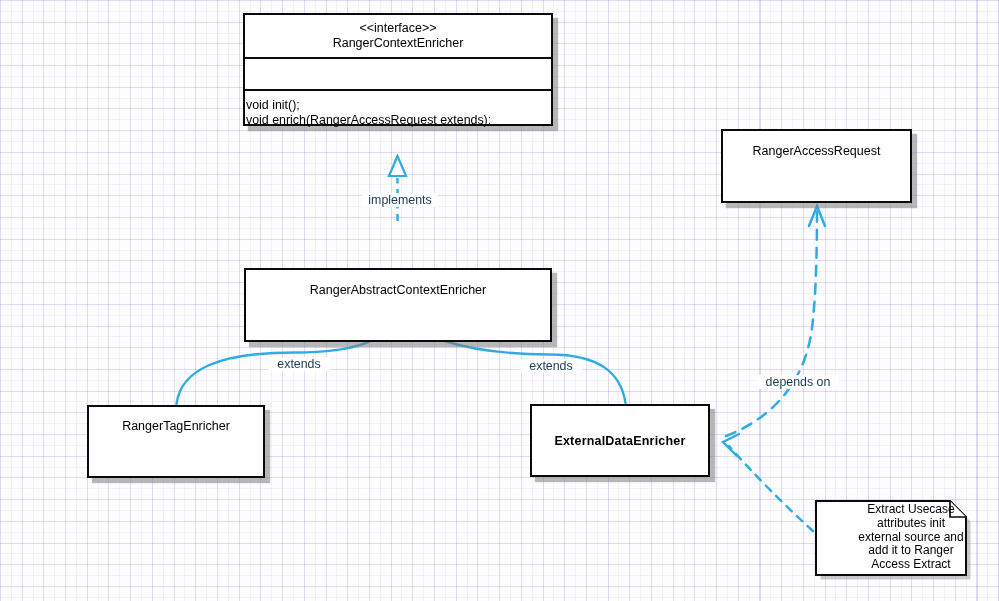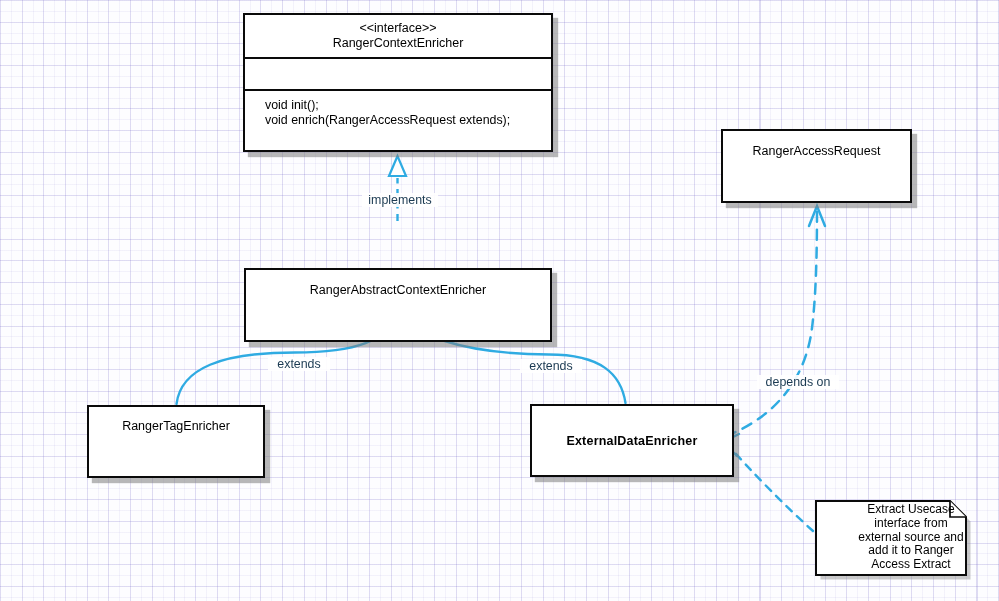--- a/index.html
+++ b/index.html
@@ -55,21 +55,21 @@
   }
   .compartment.fields {
     flex: 0 0 32px;
     border-top: 2px solid #0a0a0a;
   }
   .compartment.methods {
     flex: 1 1 auto;
     border-top: 2px solid #0a0a0a;
     font-size: 12.4px;
     line-height: 15px;
-    padding: 7px 0 0 20px;
+    padding: 7px 0 0 1px;
     text-align: left;
   }
   .edge-label {
     position: absolute;
     font-size: 12.4px;
     color: #1b3a52;
     background: rgba(255,255,255,0.92);
     text-align: center;
     line-height: 14px;
     padding: 0 2px;
@@ -105,54 +105,54 @@
     <path d="M 809 226 L 817 206 L 825 226" fill="none" stroke="#2fabe2" stroke-width="2.5" stroke-linecap="round" stroke-linejoin="miter"></path>
 
     <path d="M 813 531 C 784 505 749 469 729 446" fill="none" stroke="#2fabe2" stroke-width="2.4" stroke-dasharray="7.5 7" stroke-linecap="round"></path>
     <path d="M 739 434 L 723 442 L 737 456" fill="none" stroke="#2fabe2" stroke-width="2.4" stroke-linecap="round" stroke-linejoin="miter"></path>
 
     <path d="M 816 501 L 950 501 L 966 517 L 966 575 L 816 575 Z" transform="translate(4.5,4.5)" fill="#8a8a8a" opacity="0.45" stroke="none"></path>
     <path d="M 816 501 L 950 501 L 966 517 L 966 575 L 816 575 Z" fill="#ffffff" stroke="#0a0a0a" stroke-width="2"></path>
     <path d="M 950 501 L 950 517 L 966 517" fill="#ffffff" stroke="#0a0a0a" stroke-width="1.7" stroke-linejoin="miter"></path>
   </svg>
 
-  <div class="uml-box interface-box" style="left:243px; top:13px; width:310px; height:139px;">
+  <div class="uml-box interface-box" style="left:243px; top:13px; width:310px; height:113px;">
     <div class="compartment title">
       <div>&lt;&lt;interface&gt;&gt;</div>
       <div>RangerContextEnricher</div>
     </div>
     <div class="compartment fields"></div>
     <div class="compartment methods">
       <div>void init();</div>
       <div>void enrich(RangerAccessRequest extends);</div>
     </div>
   </div>
 
   <div class="uml-box center-box lift-text" style="left:244px; top:224px; width:308px; height:74px;margin-top:44px;">
     <span>RangerAbstractContextEnricher</span>
   </div>
 
   <div class="uml-box center-box lift-text" style="left:87px; top:405px; width:178px; height:73px;justify-content:center;">
     <span>RangerTagEnricher</span>
   </div>
 
-  <div class="uml-box center-box bold-name" style="left:530px; top:404px; width:204px; height:73px;">
+  <div class="uml-box center-box bold-name" style="left:530px; top:404px; width:180px; height:73px;">
     <span>ExternalDataEnricher</span>
   </div>
 
   <div class="uml-box center-box lift-text" style="left:721px; top:129px; width:191px; height:74px;">
     <span>RangerAccessRequest</span>
   </div>
 
   <div class="edge-label" style="left:362px; top:181px; width:72px;">implements</div>
   <div class="edge-label" style="left:268px; top:345px; width:58px;">extends</div>
   <div class="edge-label" style="left:520px; top:347px; width:58px;">extends</div>
   <div class="edge-label" style="left:757px; top:363px; width:78px;">depends on</div>
 
   <div class="note-text">
     <div>Extract Usecase</div>
-    <div>interface from</div>
+    <div>attributes init</div>
     <div>external source and</div>
     <div>add it to Ranger</div>
     <div>Access Extract</div>
   </div>
 
 </div>
 
 </body></html>

